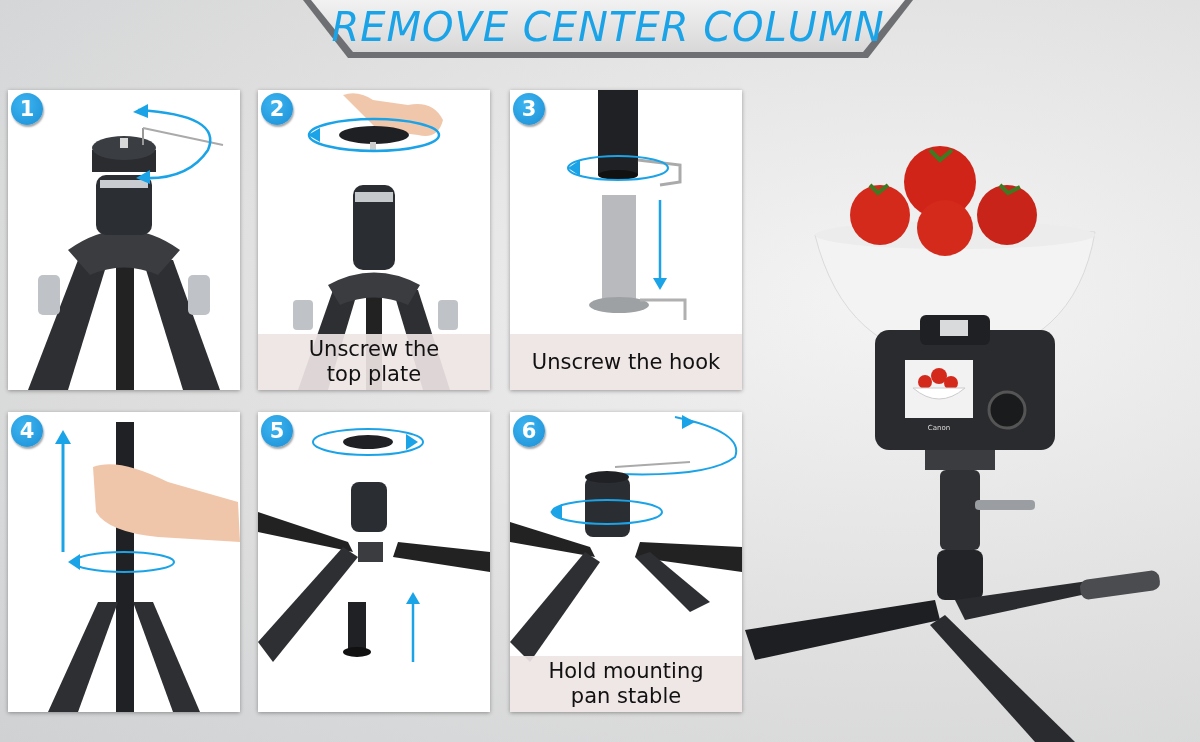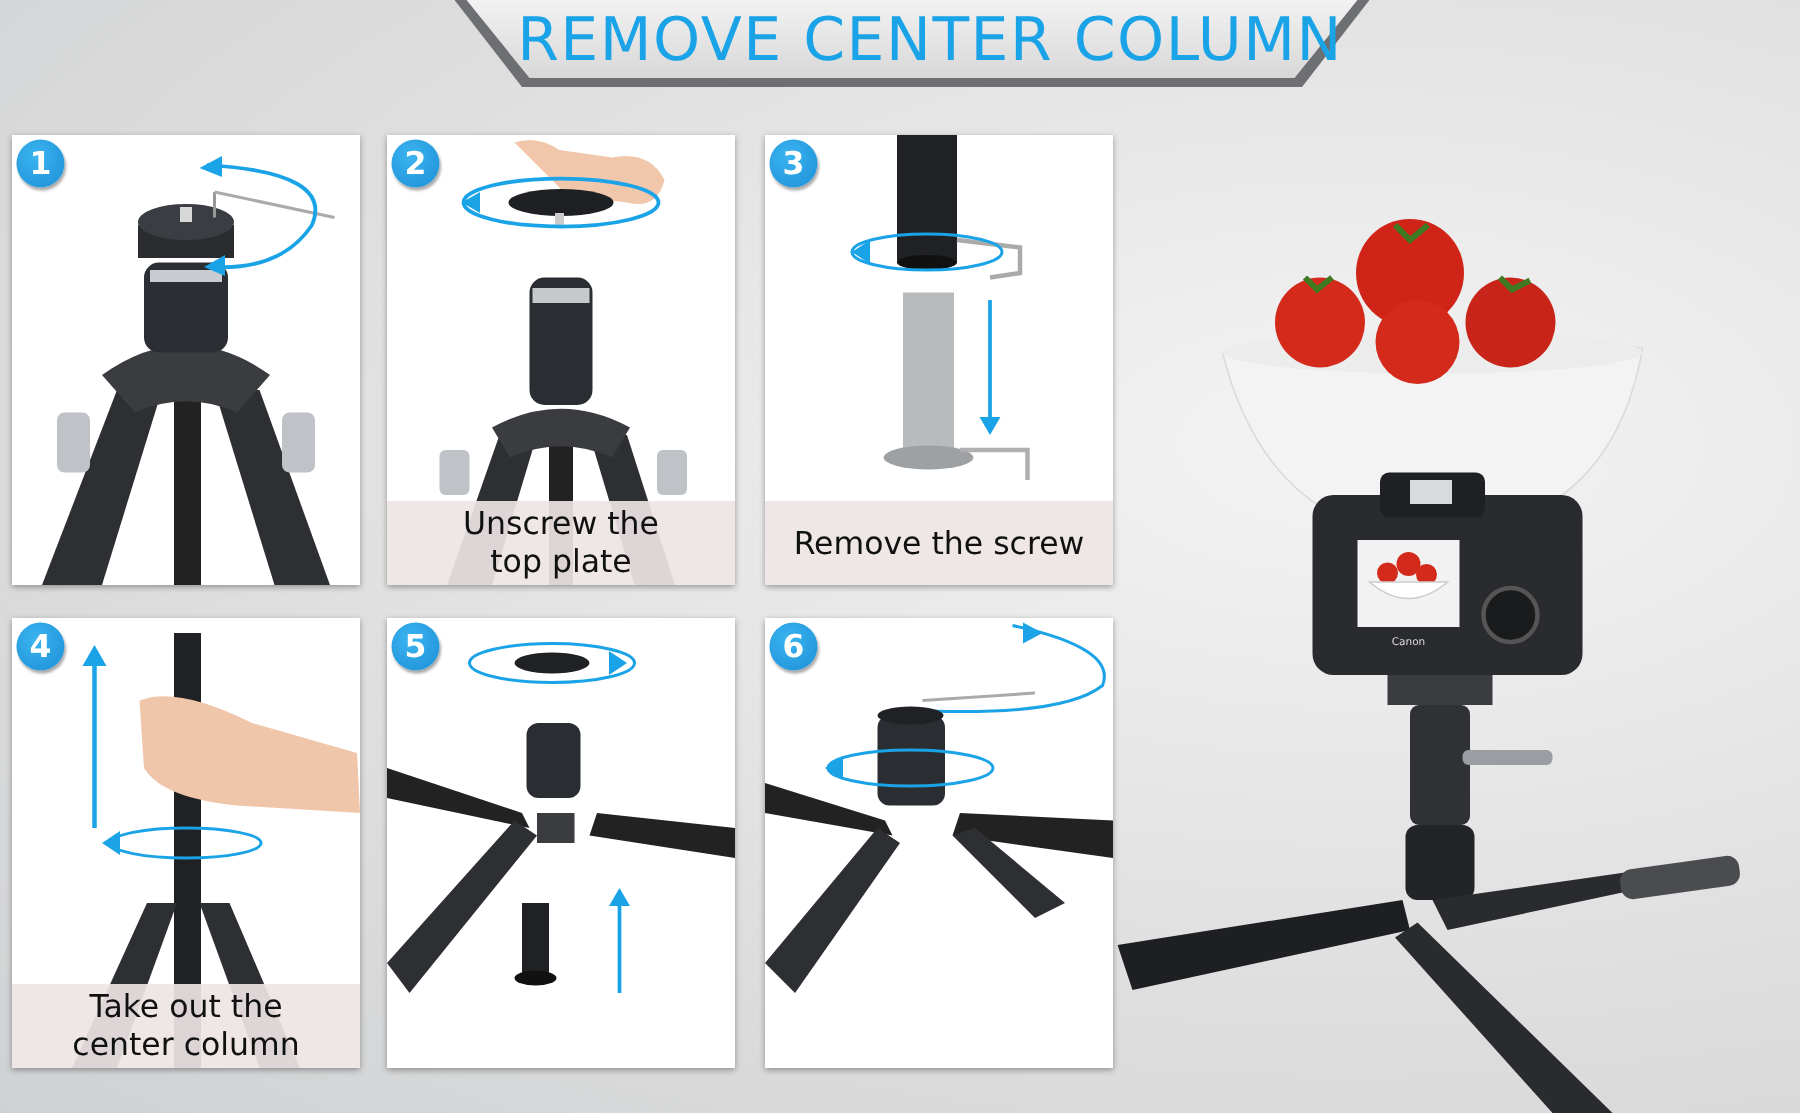--- a/index.html
+++ b/index.html
@@ -6,22 +6,22 @@
   body {
     width:1200px; height:742px; overflow:hidden; position:relative;
     background: radial-gradient(ellipse at 75% 40%, #f4f4f4 0%, #dedede 60%, #cfd1d3 100%);
     font-family: "DejaVu Sans", sans-serif;
   }
   .banner {
     position:absolute; left:303px; top:0; width:610px; height:60px;
   }
   .banner svg { position:absolute; left:0; top:0; }
   .banner-title {
-    position:absolute; left:12px; top:4px; width:100%; text-align:center;
-    color:#1ba3e8; font-size:40px; letter-spacing:1px;
+    position:absolute; left:0; top:4px; width:100%; text-align:center;
+    color:#1ba3e8; font-style:italic; font-size:40px; letter-spacing:1px;
     font-family: "DejaVu Sans", sans-serif;
   }
   .card {
     position:absolute; width:232px; height:300px; background:#fff;
     box-shadow: 0 1px 4px rgba(0,0,0,0.35);
     overflow:hidden;
   }
   .card .photo { position:absolute; left:0; top:0; width:100%; height:100%; }
   .badge {
     position:absolute; left:3px; top:3px; width:32px; height:32px; border-radius:50%;
@@ -111,40 +111,36 @@
     <ellipse cx="108" cy="78" rx="50" ry="12" fill="none" stroke="#1ba3e8" stroke-width="2"></ellipse>
     <polygon points="58,78 70,70 70,86" fill="#1ba3e8"></polygon>
     <rect x="92" y="105" width="34" height="110" fill="#b8babd"></rect>
     <ellipse cx="109" cy="215" rx="30" ry="8" fill="#9ea1a4"></ellipse>
     <path d="M130,210 L175,210 L175,230" fill="none" stroke="#b0b0b0" stroke-width="3"></path>
     <line x1="150" y1="110" x2="150" y2="190" stroke="#1ba3e8" stroke-width="2.5"></line>
     <polygon points="143,188 157,188 150,200" fill="#1ba3e8"></polygon>
   </svg>
   <div class="badge">3</div>
   <div class="caption">
-      <span>Remove the screw</span>
+      <span>Unscrew the hook</span>
     </div>
 </div>
 
 <div class="card" style="left:8px; top:412px;">
   <svg class="photo" viewBox="0 0 232 300">
     <rect x="108" y="10" width="18" height="290" fill="#1f2125"></rect>
     <path d="M85,55 Q110,45 160,70 L230,90 L232,130 L150,125 Q100,120 88,100 Z" fill="#f0c6ab"></path>
     <path d="M40,300 L90,190 L110,190 L70,300 Z" fill="#2d2f33"></path>
     <path d="M192,300 L145,190 L125,190 L165,300 Z" fill="#2d2f33"></path>
     <ellipse cx="116" cy="150" rx="50" ry="10" fill="none" stroke="#1ba3e8" stroke-width="2"></ellipse>
     <polygon points="60,150 72,142 72,158" fill="#1ba3e8"></polygon>
     <line x1="55" y1="30" x2="55" y2="140" stroke="#1ba3e8" stroke-width="3"></line>
     <polygon points="47,32 63,32 55,18" fill="#1ba3e8"></polygon>
   </svg>
   <div class="badge">4</div>
-  <div class="caption">
-      <span>Take out the
-center column</span>
-    </div>
 </div>
 
 <div class="card" style="left:258px; top:412px;">
   <svg class="photo" viewBox="0 0 232 300">
     <ellipse cx="110" cy="30" rx="25" ry="7" fill="#1f2124"></ellipse>
     <ellipse cx="110" cy="30" rx="55" ry="13" fill="none" stroke="#1ba3e8" stroke-width="2"></ellipse>
     <polygon points="160,30 148,22 148,38" fill="#1ba3e8"></polygon>
     <rect x="93" y="70" width="36" height="50" rx="8" fill="#2a2d31"></rect>
     <path d="M0,100 L90,130 L95,140 L0,120 Z" fill="#222"></path>
     <path d="M232,140 L140,130 L135,145 L232,160 Z" fill="#222"></path>
@@ -166,20 +162,24 @@
     <rect x="75" y="65" width="45" height="60" rx="8" fill="#2a2d31"></rect>
     <ellipse cx="97" cy="65" rx="22" ry="6" fill="#1f2124"></ellipse>
     <ellipse cx="97" cy="100" rx="55" ry="12" fill="none" stroke="#1ba3e8" stroke-width="2"></ellipse>
     <polygon points="40,100 52,92 52,108" fill="#1ba3e8"></polygon>
     <path d="M0,110 L80,135 L85,145 L0,130 Z" fill="#222"></path>
     <path d="M232,135 L130,130 L125,145 L232,160 Z" fill="#222"></path>
     <path d="M0,230 L75,140 L90,150 L20,250 Z" fill="#2d2f33"></path>
     <path d="M180,200 L125,145 L140,140 L200,190 Z" fill="#2d2f33"></path>
   </svg>
   <div class="badge">6</div>
+  <div class="caption">
+      <span>Hold mounting
+pan stable</span>
+    </div>
 </div>
 
 <div class="scene">
   <svg width="455" height="622" viewBox="0 0 455 622">
 
     <path d="M70,115 Q200,100 350,112 Q330,230 210,240 Q100,235 70,115 Z" fill="#f3f3f3" stroke="#dadada"></path>
     <ellipse cx="210" cy="115" rx="140" ry="14" fill="#ececec"></ellipse>
 
     <circle cx="135" cy="95" r="30" fill="#d42a1c"></circle>
     <circle cx="195" cy="62" r="36" fill="#cf2417"></circle>

